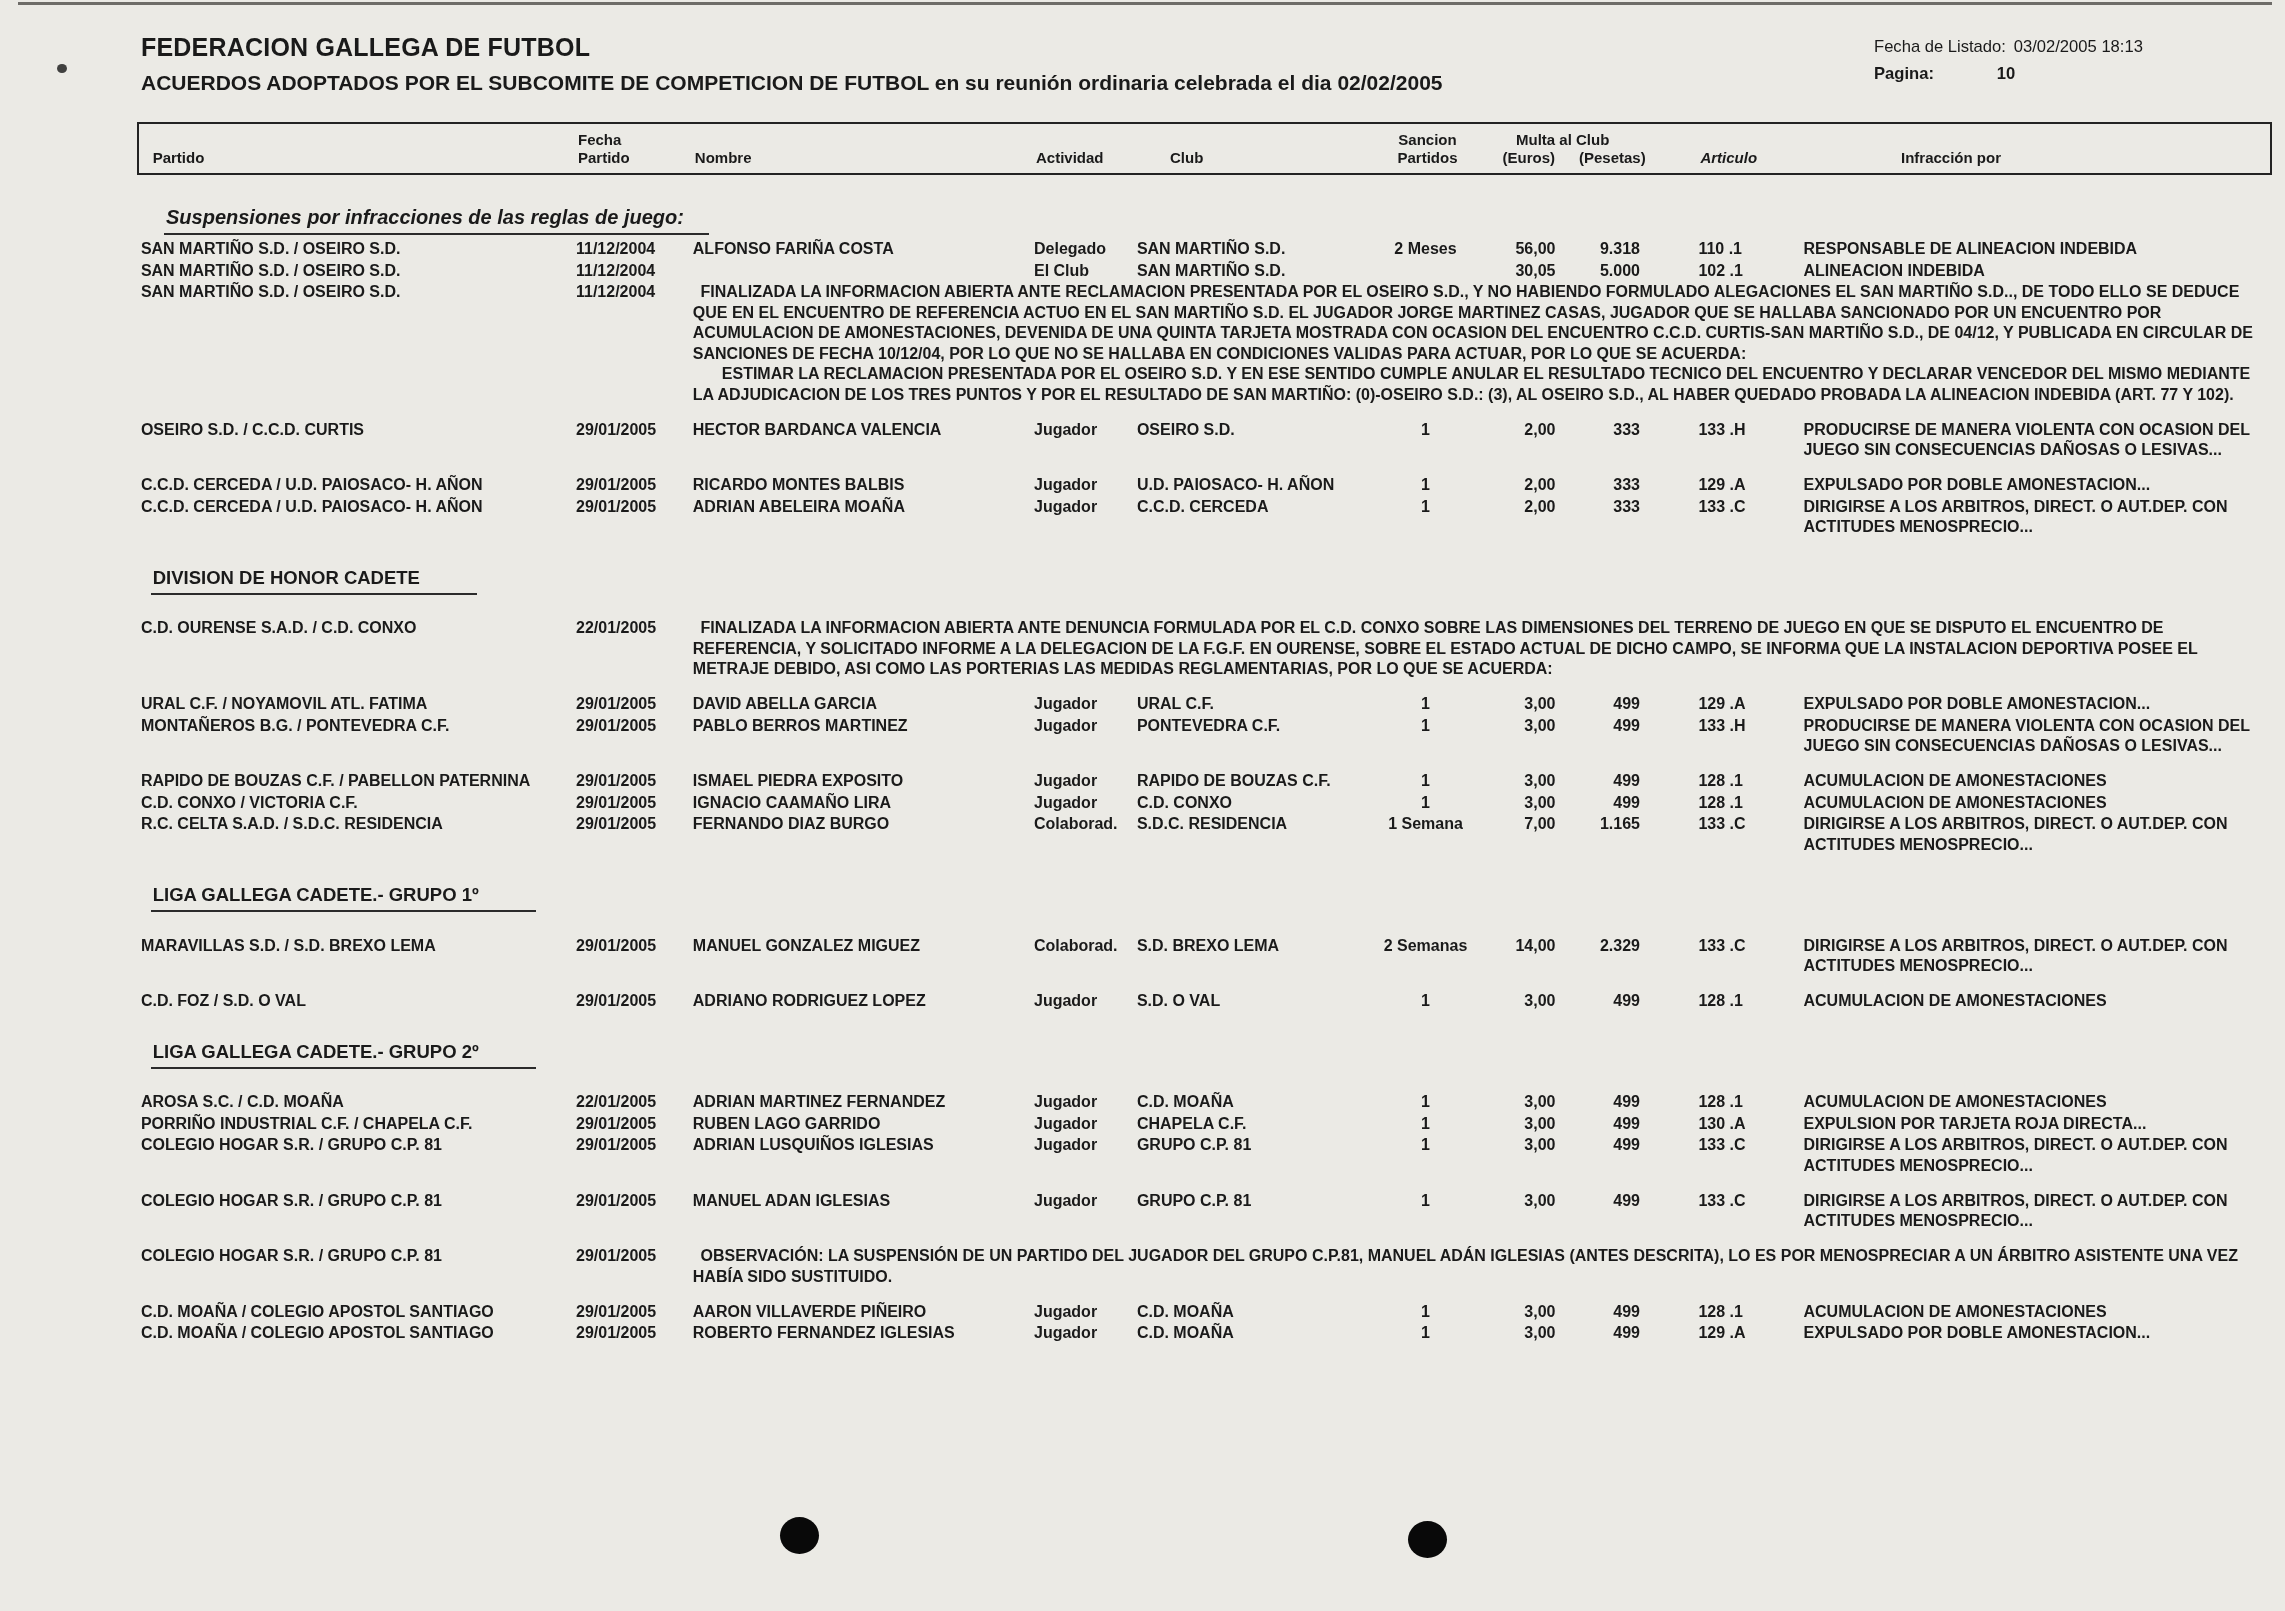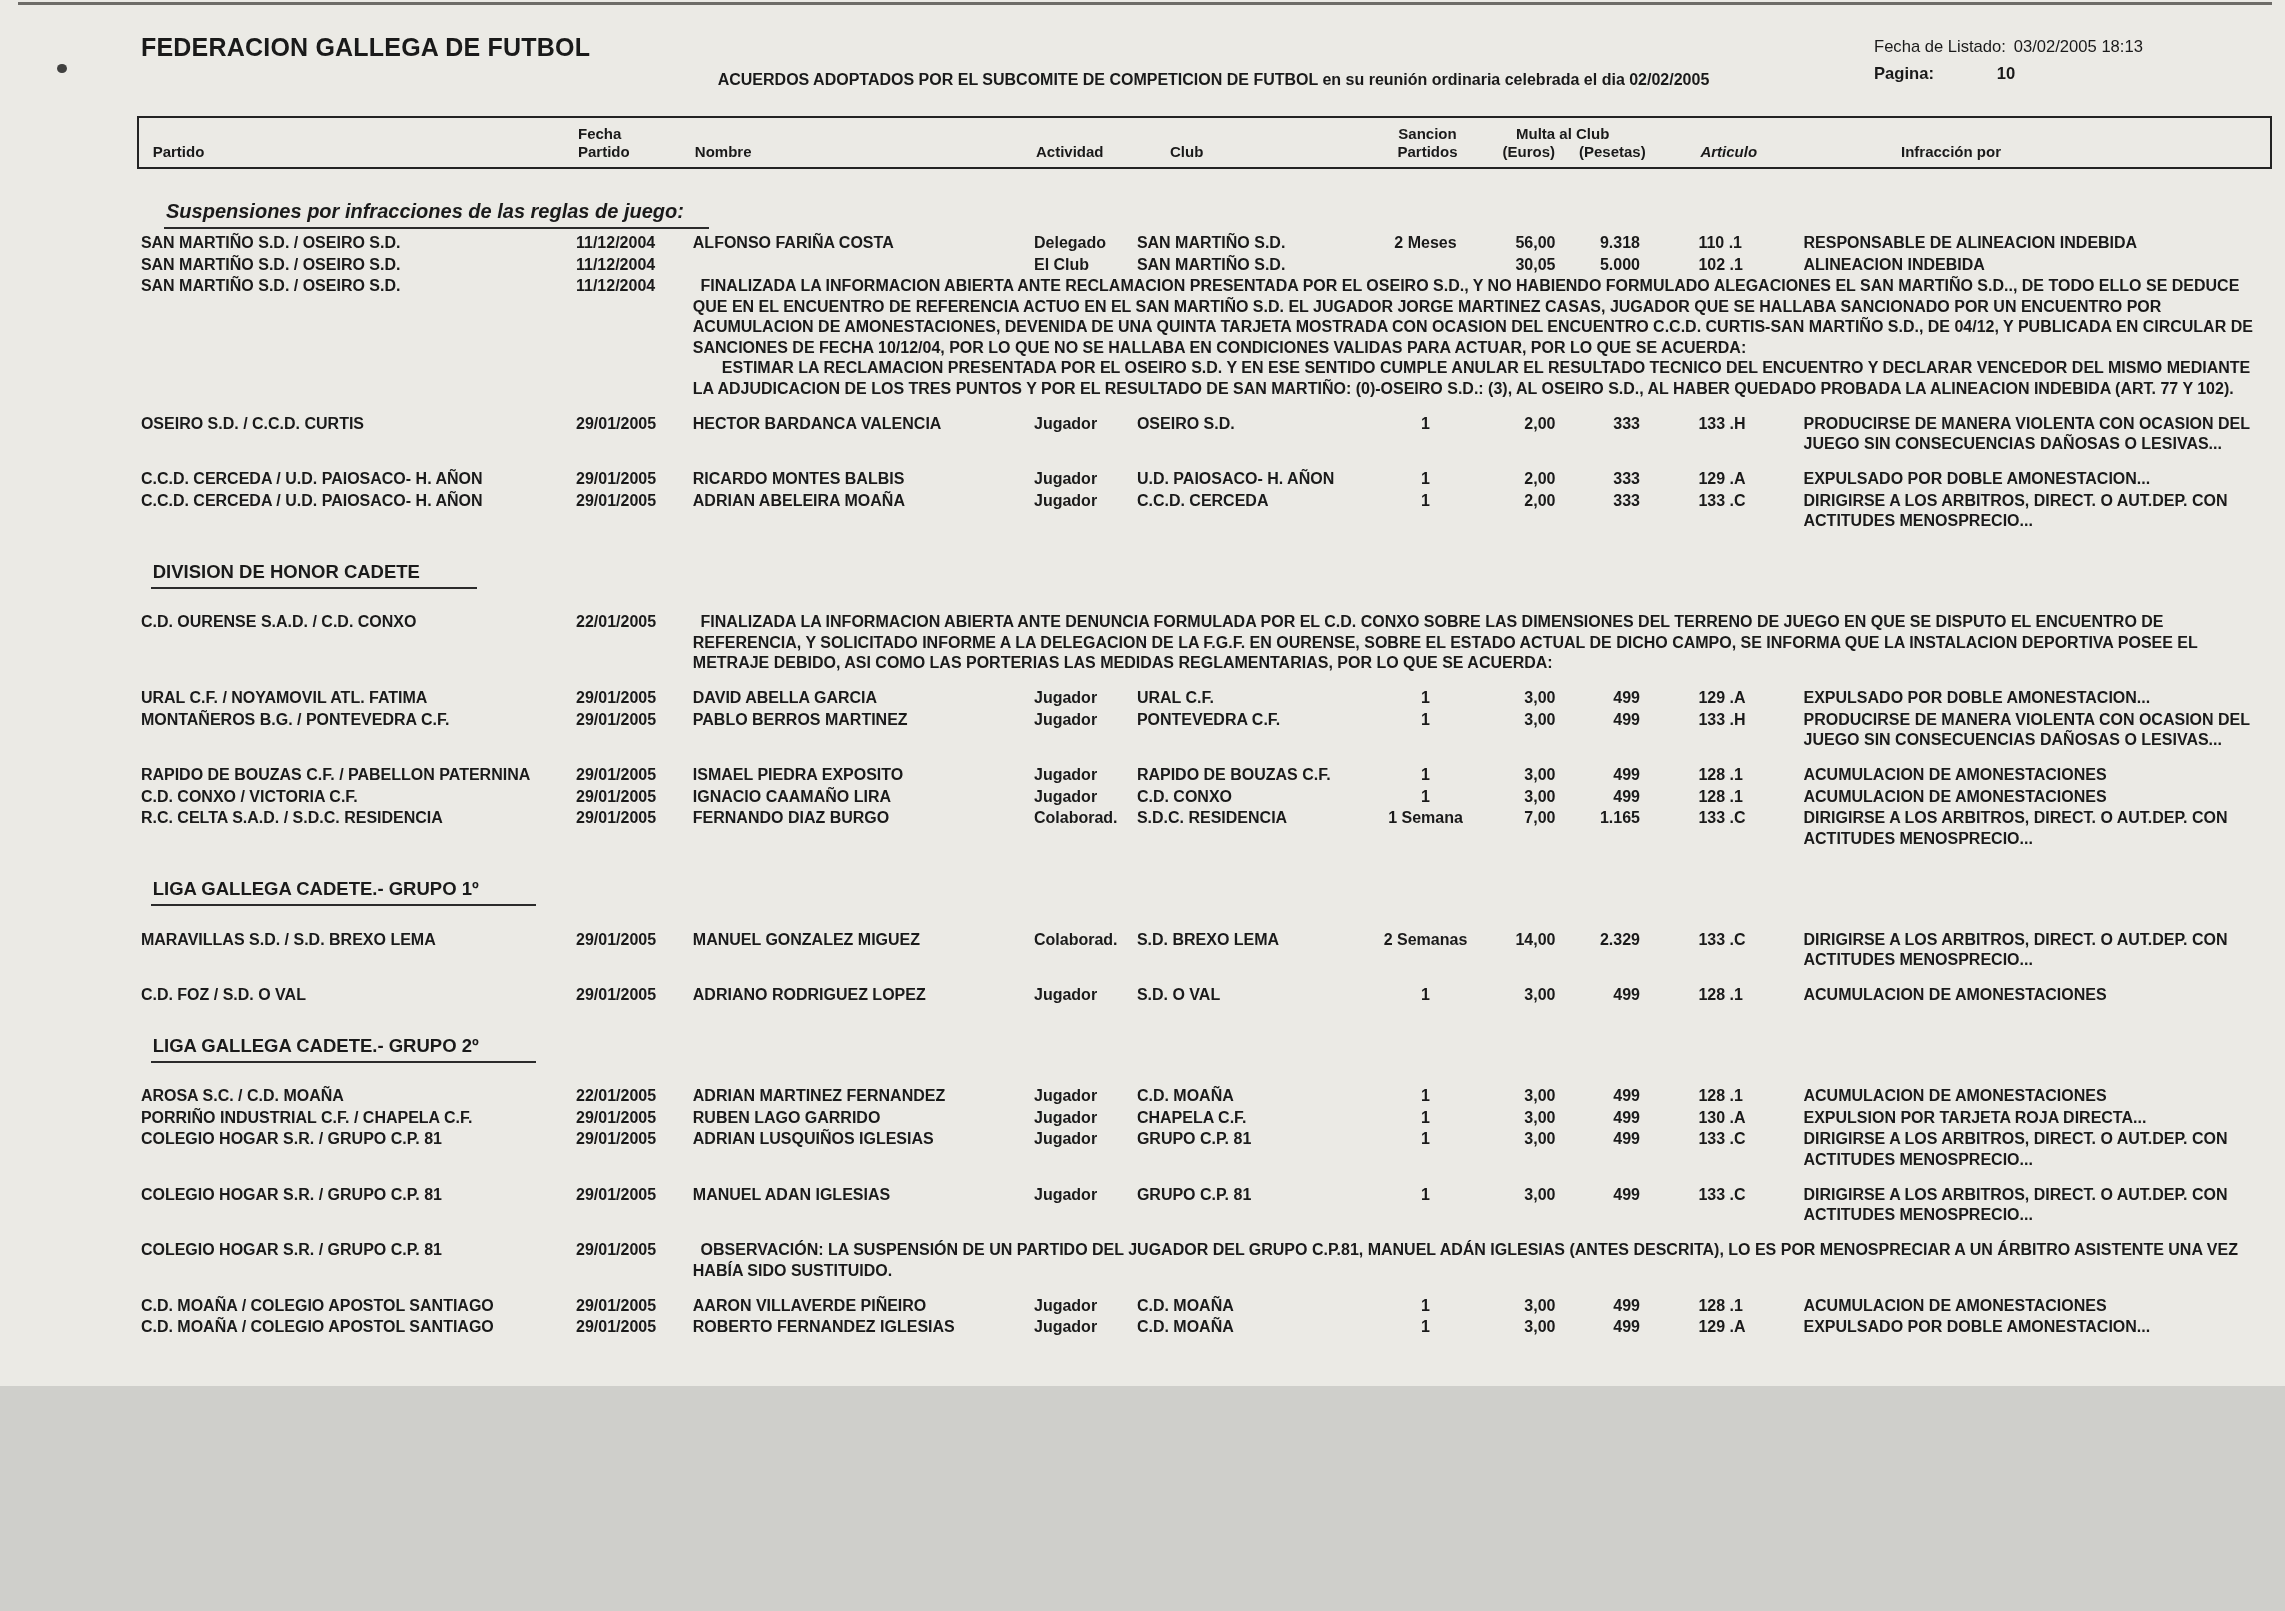--- a/index.html
+++ b/index.html
@@ -1,34 +1,34 @@
 <!DOCTYPE html>
 <html style="--paper: #ebeae5; --ink: #1a1a1a;"><head>
 <meta charset="utf-8">
 <style>
   html,body { margin:0; padding:0; background:#cfcfcb; }
   .sheet {
     position:relative;
-    width:2286px; height:1386px;
+    width:2286px; height:1611px;
     background: var(--paper, #ebeae5);
     font-family: "Liberation Sans", "DejaVu Sans", sans-serif;
     color: var(--ink, #1a1a1a);
     overflow:hidden;
   }
   
   .scan-edge { position:absolute; top:2px; left:17.6px; right:13.7px; height:2.9px; background:#44423e; opacity:.75; }
   .speck { position:absolute; left:57px; top:64px; width:9.8px; height:8.8px; border-radius:50%; background:#222; opacity:.85; }
   .hole { position:absolute; width:39px; height:37px; border-radius:50%; background:#090909; }
   .hole-1 { left:780px; top:1517px; }
   .hole-2 { left:1408px; top:1521px; }
 
   
   .doc-header { position:relative; padding:33px 0 0 141px; }
   .doc-title { font-size:25px; font-weight:700; letter-spacing:0.2px; margin:0; }
-  .doc-subtitle { font-size:16px; font-weight:700; margin:8.8px 0 0 0;text-align:center; }
+  .doc-subtitle { font-size:21px; font-weight:700; margin:8.8px 0 0 0; }
   .listing-meta { position:absolute; left:1874px; top:37px; font-size:16.6px; }
   .listing-meta .line { margin-bottom:6.8px; white-space:nowrap; }
   .listing-meta .pagina { font-weight:700; }
   .listing-meta .pagina .val { margin-left:55px; }
   .listing-meta .lbl { margin-right:7.8px; }
 
   
   :root { --cols: 439px 109px 349px 99px 229px 127px 88px 98px 107px 1fr; }
   .content { margin:0 13.7px 0 137px; }
 

